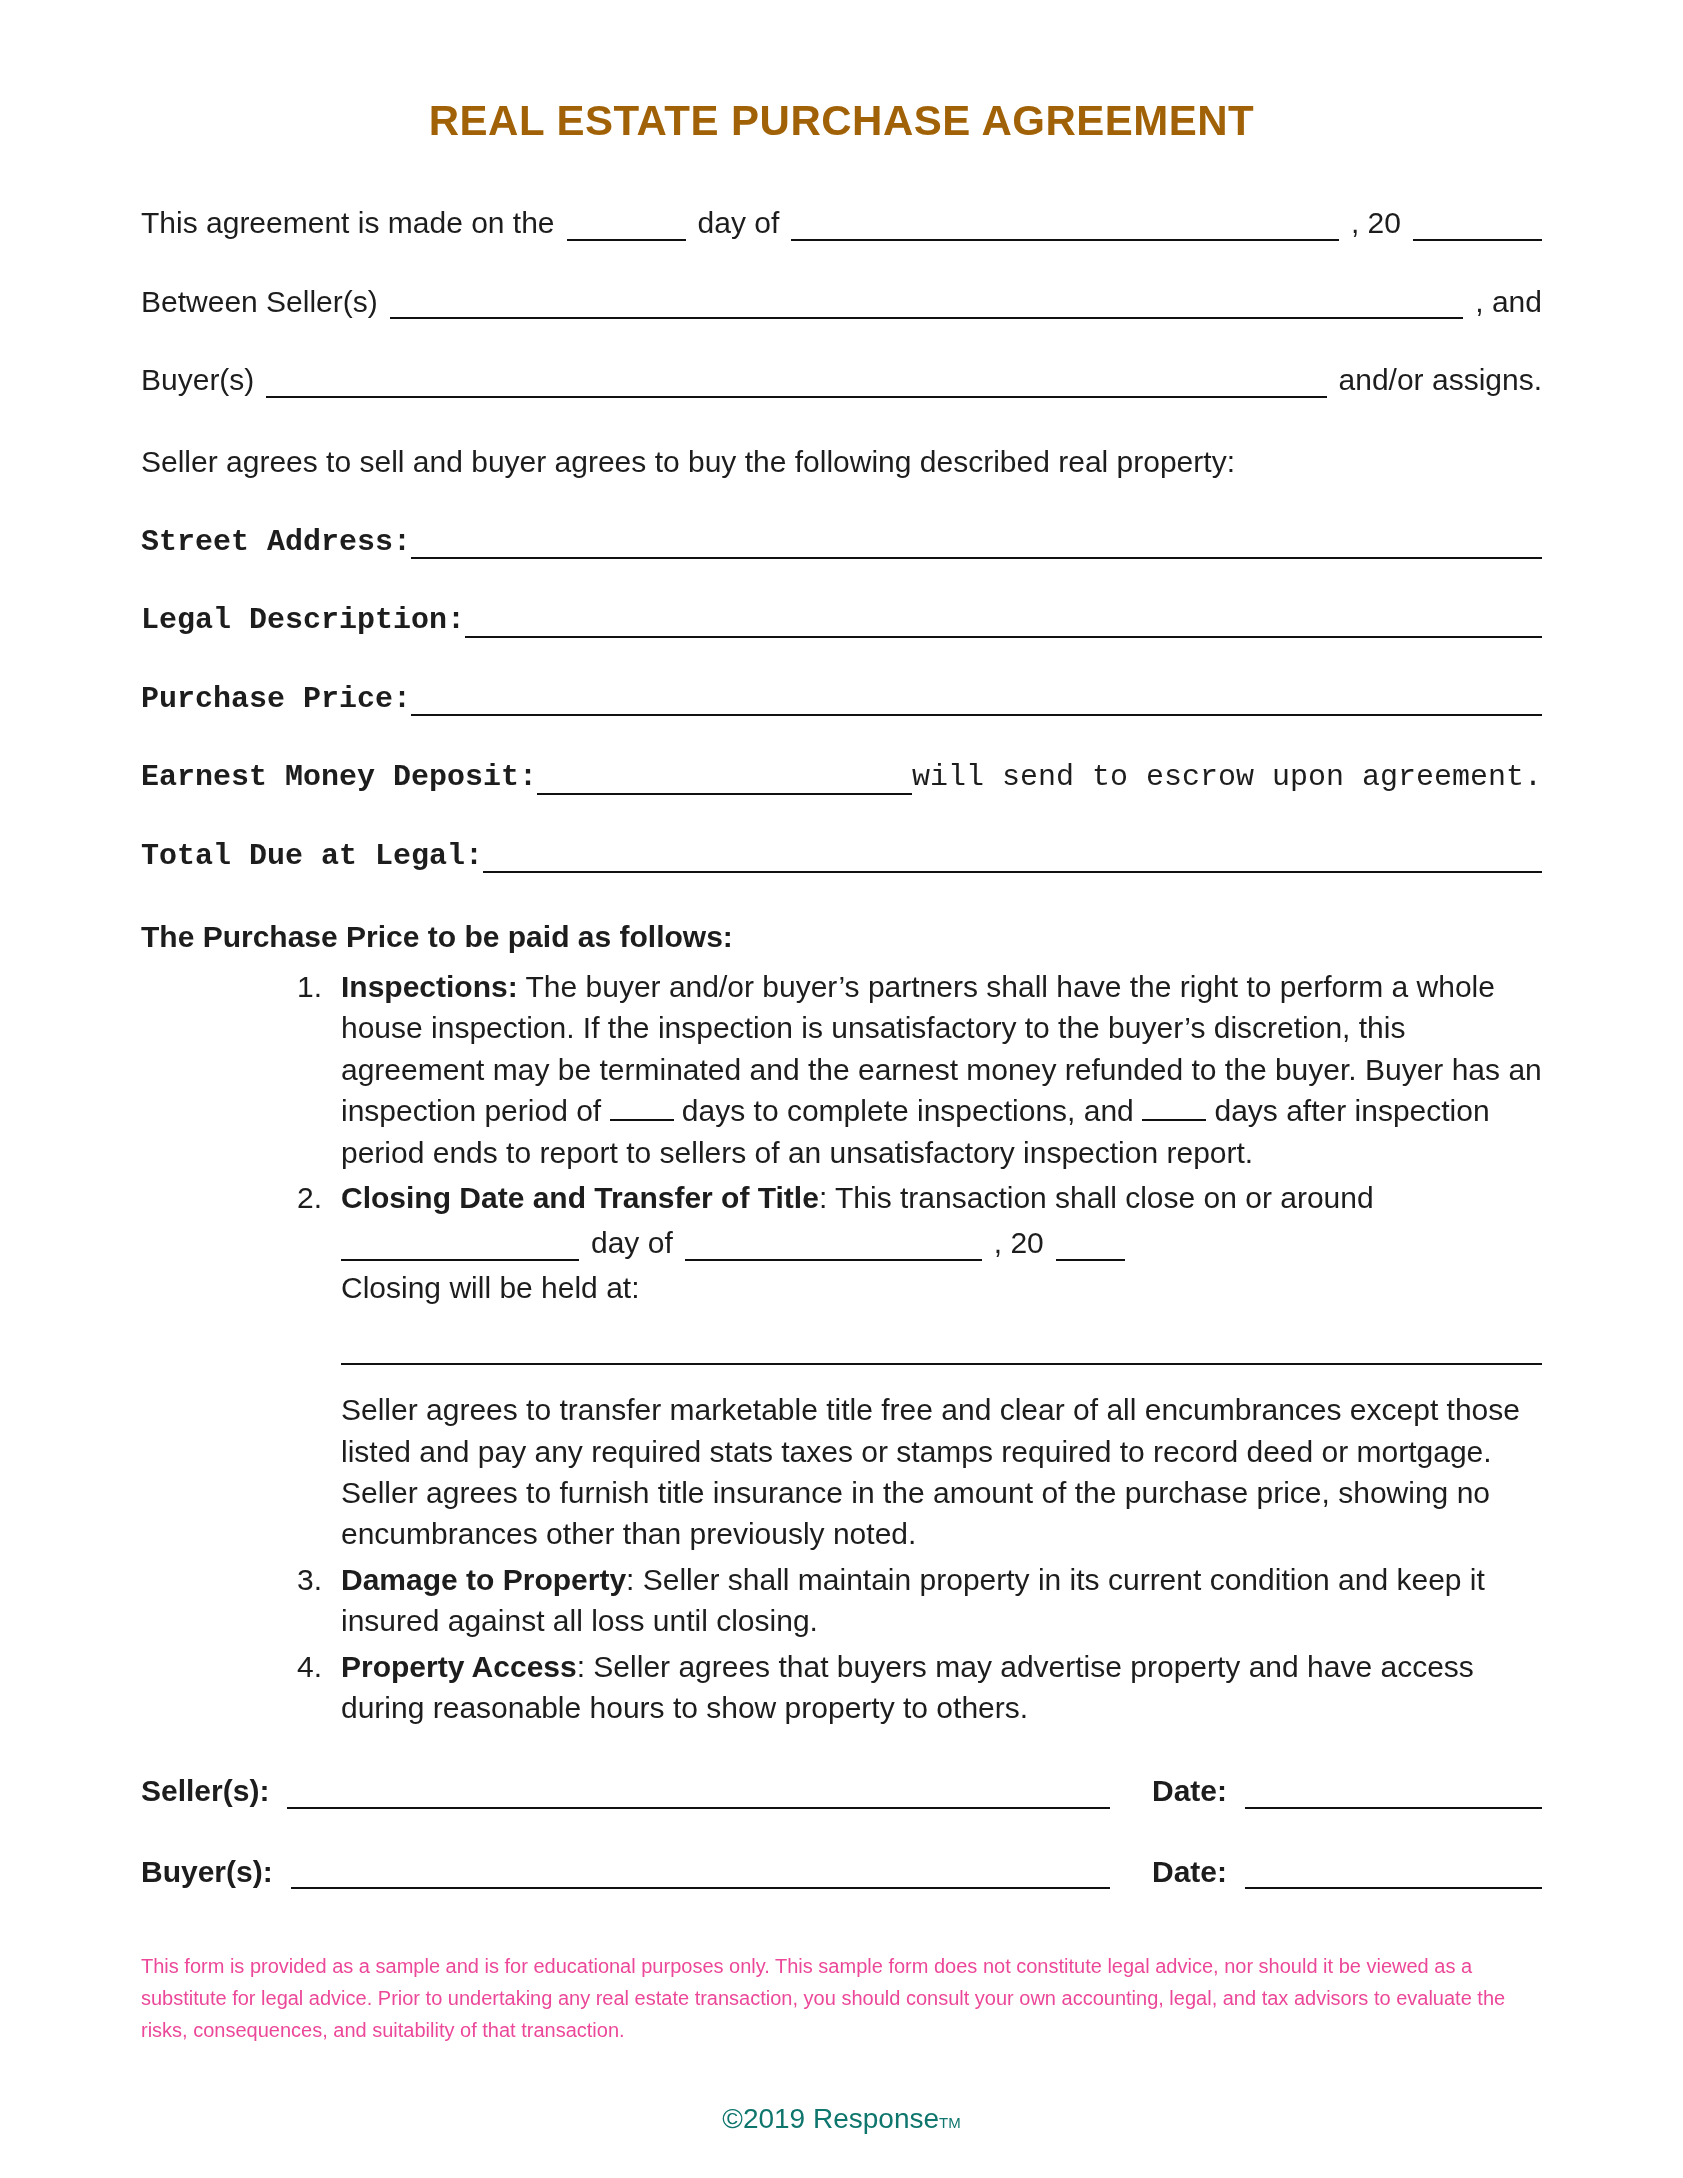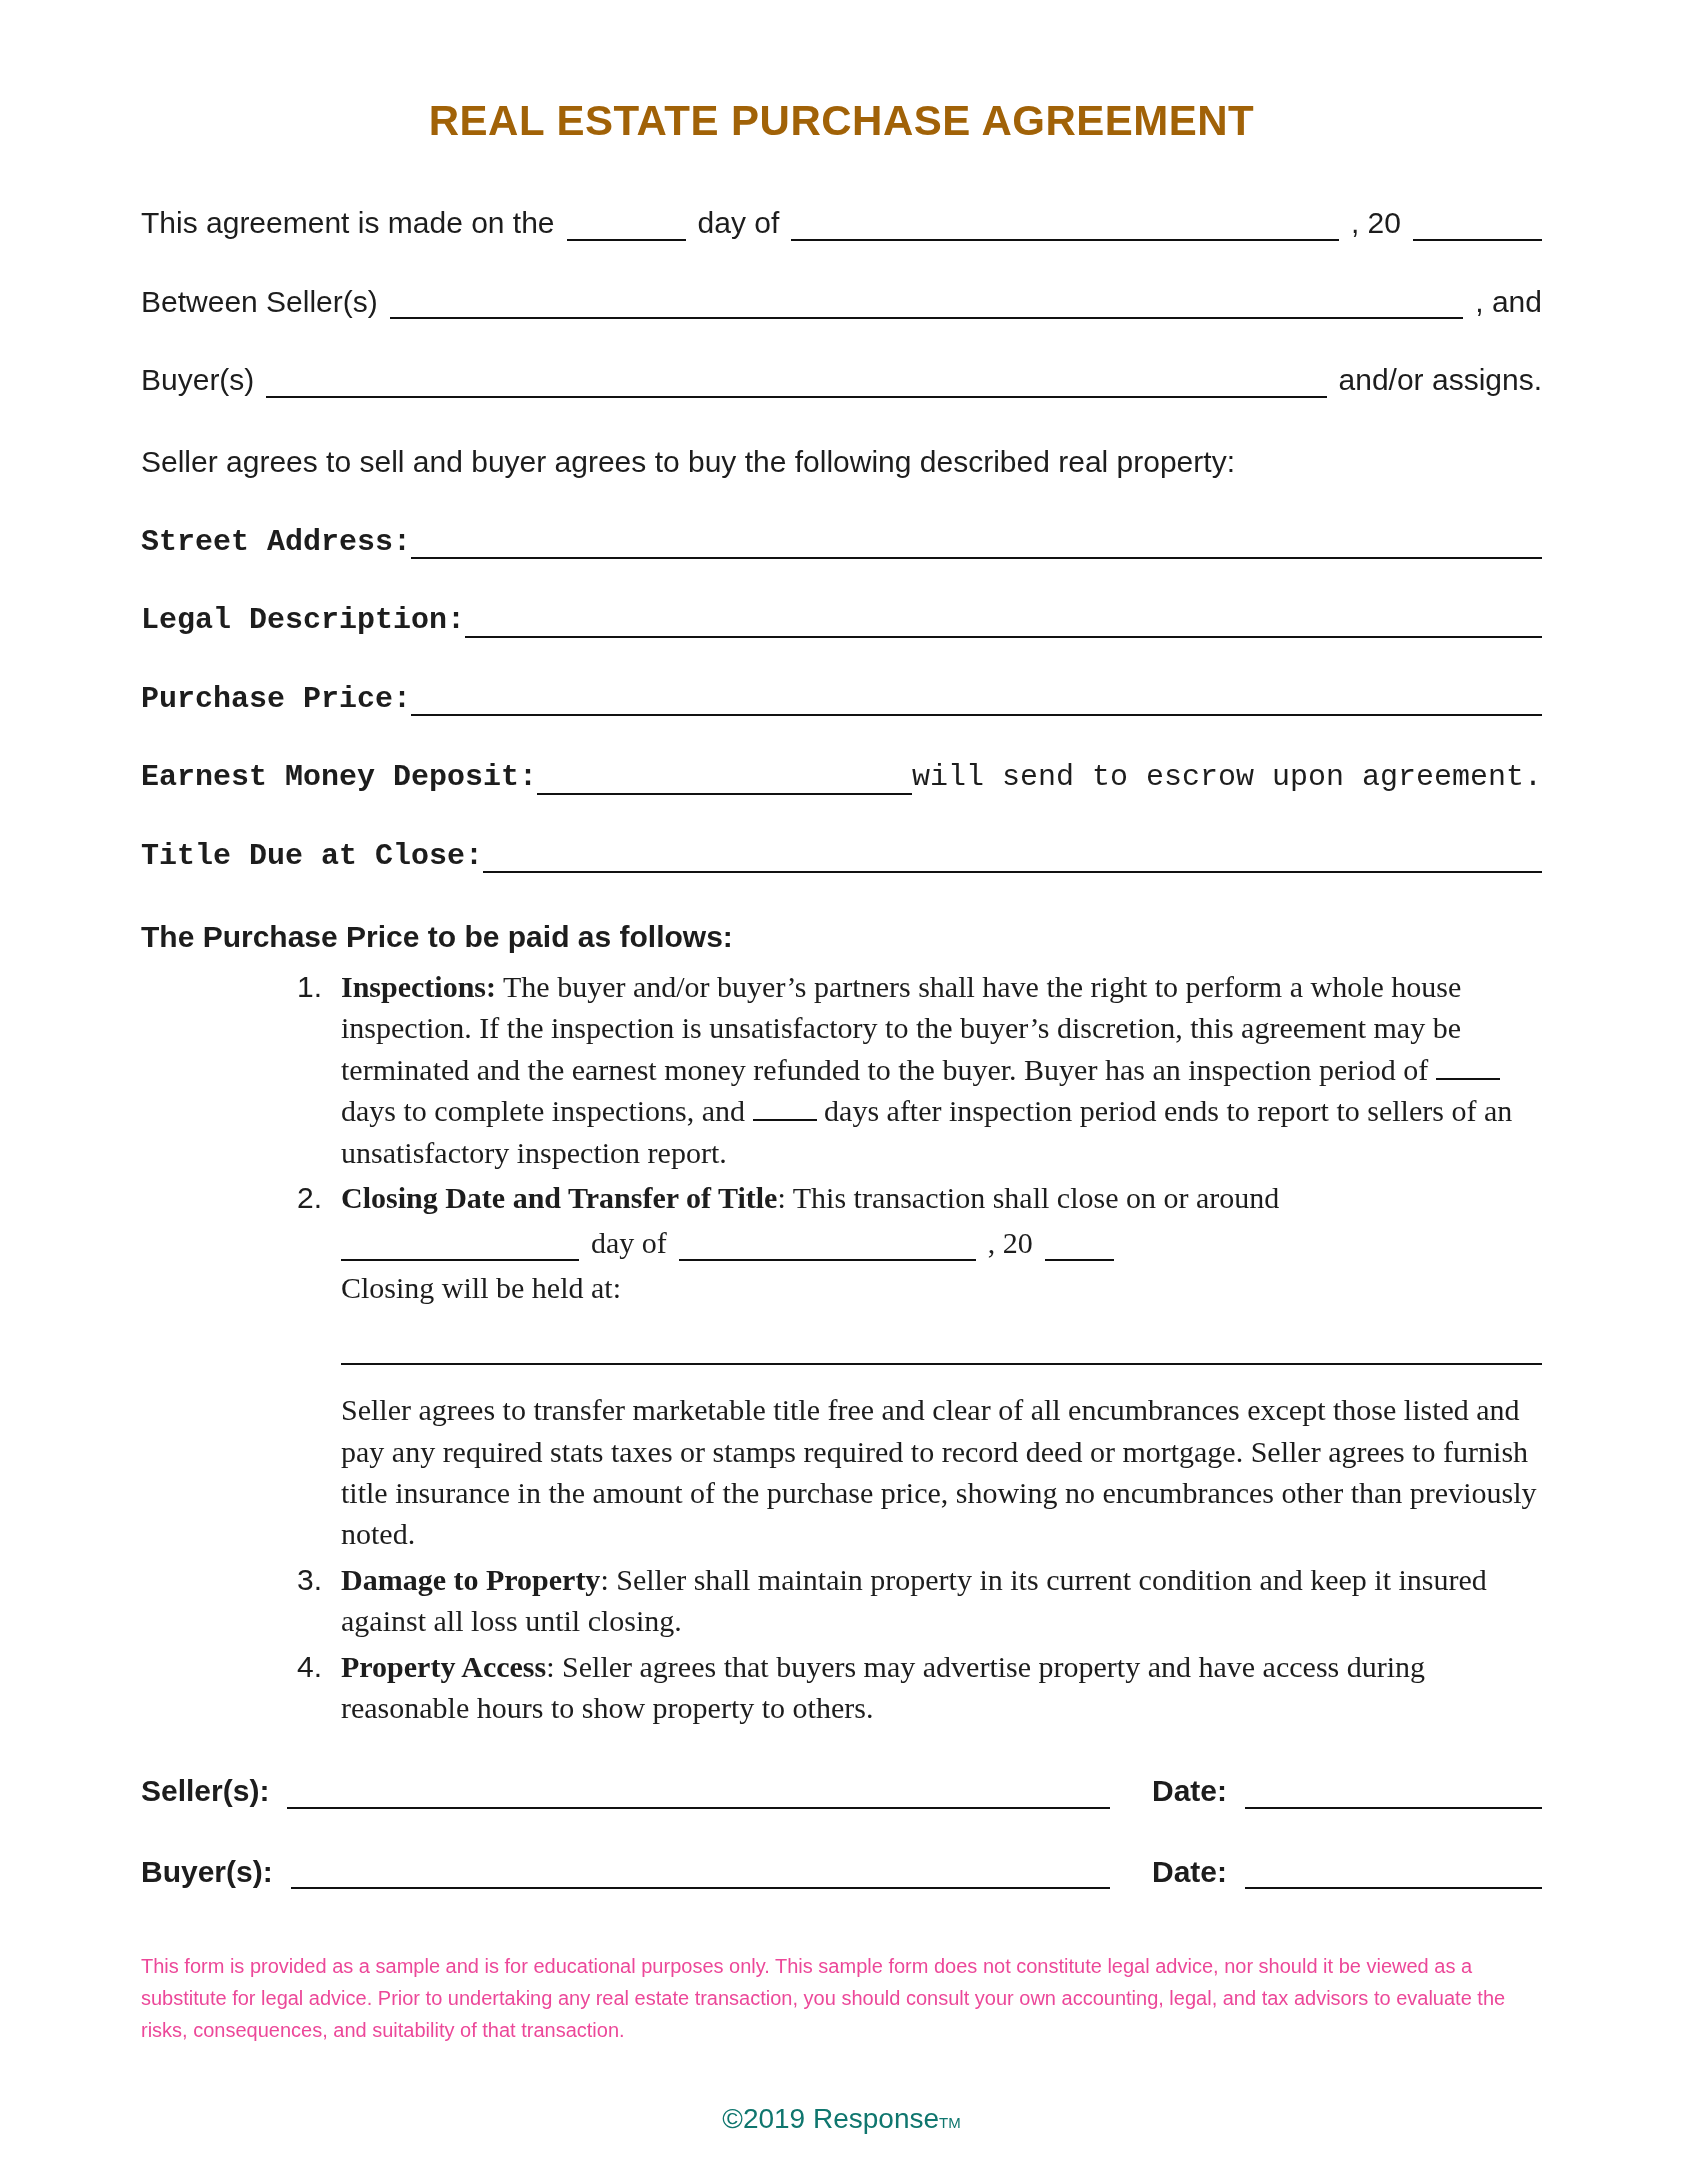--- a/index.html
+++ b/index.html
@@ -29,21 +29,21 @@
   .w120 { width:119px; } .w130 { width:129px; }
   .w240 { width:238px; } .w300 { width:297px; }
   .w455 { width:450px; } .w70  { width:69px; }
 
   .para { font-size:30px; line-height:1.3; margin-bottom:44px; }
   .lead { margin-bottom:10px;font-weight:bold; }
 
   .olist { margin-left:156px; margin-bottom:0; }
   .list-item { display:flex; font-size:30px; line-height:1.38; margin-bottom:4px; }
   .num { width:44px; flex-shrink:0; }
-  .item-body { flex:1 1 auto;font-family:Liberation Serif, serif; }
+  .item-body { flex:1 1 auto; }
 
   .iblank {
     display:inline-block; width:64px;
     border-bottom:2px solid #111; height:4px;
   }
   .inline-row { margin:8px 0 6px 0; }
   .inline-row .blank { height:4px; }
 
   .blank-line {
     border-bottom:2px solid #111; height:2px;
@@ -113,21 +113,21 @@
     <span class="blank grow"></span>
   </div>
 
   <div class="row nogap">
     <span class="t b">Earnest Money Deposit:</span>
     <span class="blank w455"></span>
     <span class="t">will send to escrow upon agreement.</span>
   </div>
 
   <div class="row nogap">
-    <span class="t b">Title Due at Close:</span>
+    <span class="t b">Total Due at Legal:</span>
     <span class="blank grow"></span>
   </div>
 
   <p class="para lead">The Purchase Price to be paid as follows:</p>
 
   <div class="olist">
 
     <div class="list-item">
       <span class="num">1.</span>
       <div class="item-body">

